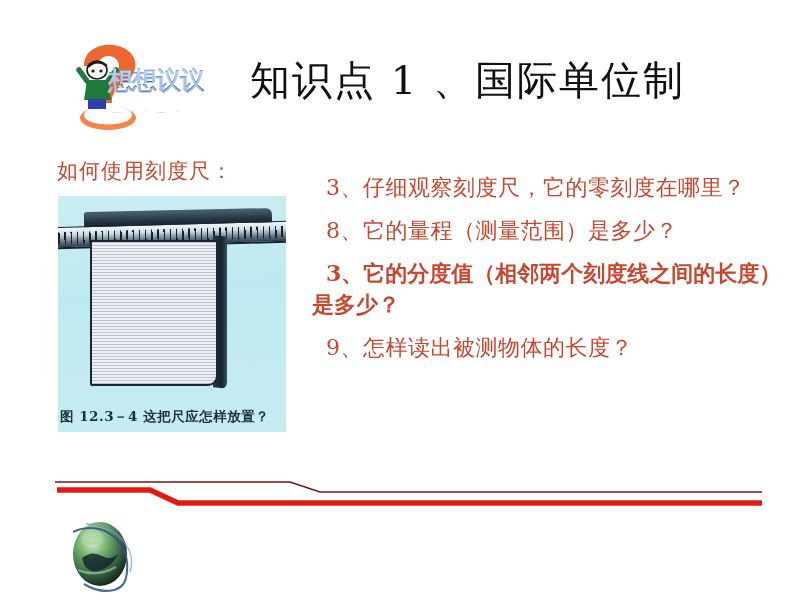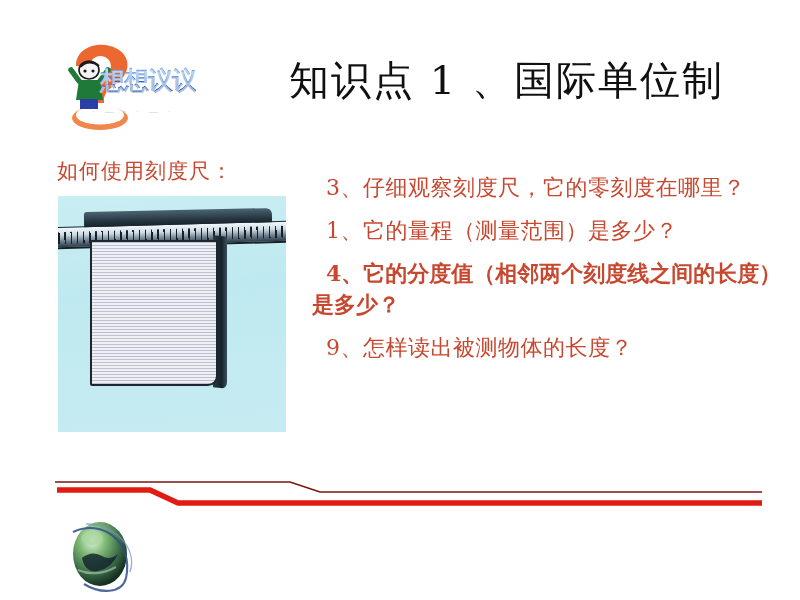--- a/index.html
+++ b/index.html
@@ -20,21 +20,21 @@
     position: absolute;
     inset: 0;
     width: 800px;
     height: 600px;
     background: #ffffff;
   }
 
   
   .logo-block {
     position: absolute;
-    left: 58px;
+    left: 66px;
     top: 40px;
     width: 160px;
     height: 95px;
   }
   .logo-qmark {
     position: absolute;
     left: 4px;
     top: 0px;
     width: 76px;
     height: 92px;
@@ -70,21 +70,20 @@
   .slide-title {
     position: absolute;
     left: 250px;
     top: 53px;
     font-family: "DejaVu Serif", "Liberation Serif", serif;
     font-size: 40px;
     font-weight: 500;
     color: #101010;
     letter-spacing: 2px;
     white-space: nowrap;
-    margin-left: 39px;
   }
 
   
   .left-heading {
     position: absolute;
     left: 57px;
     top: 157px;
     font-family: Liberation Sans, sans-serif;
     font-size: 21px;
     color: #c8472f;
@@ -259,26 +258,27 @@
 
   <div class="slide-title">知识点 1 、国际单位制</div>
 
   <div class="left-heading">如何使用刻度尺：</div>
 
   <div class="figure">
     <div class="fig-ruler-back"></div>
     <div class="fig-ruler"></div>
     <div class="fig-book-spine"></div>
     <div class="fig-book"></div>
+    <div class="fig-caption">图 12.3－4  这把尺应怎样放置？</div>
   </div>
 
   <div class="questions">
     <div class="question">3、仔细观察刻度尺，它的零刻度在哪里？</div>
-    <div class="question">1、它的量程（测量范围）是多少？</div>
-    <div class="question q3">4、它的分度值（相邻两个刻度线之间的长度）是多少？</div>
+    <div class="question">8、它的量程（测量范围）是多少？</div>
+    <div class="question q3">3、它的分度值（相邻两个刻度线之间的长度）是多少？</div>
     <div class="question">9、怎样读出被测物体的长度？</div>
   </div>
 
   <svg class="footer-lines" viewBox="0 0 800 60">
 
     <path d="M55 12 L290 12 L320 22 L762 22" fill="none" stroke="#7d1410" stroke-width="1.6"></path>
 
     <path d="M57 20 L150 20 L178 33 L762 33" fill="none" stroke="#e11b12" stroke-width="5.5"></path>
   </svg>
 

